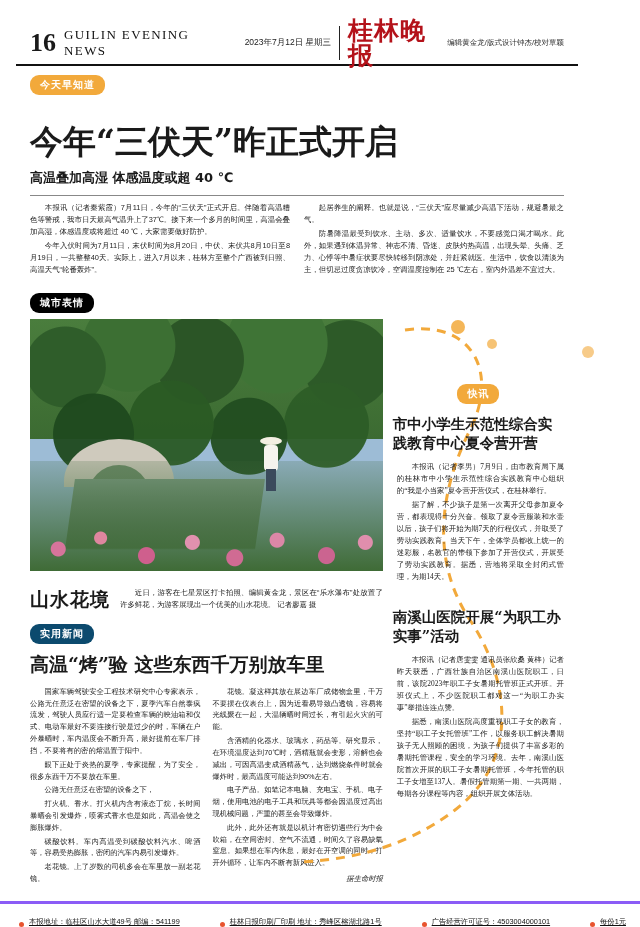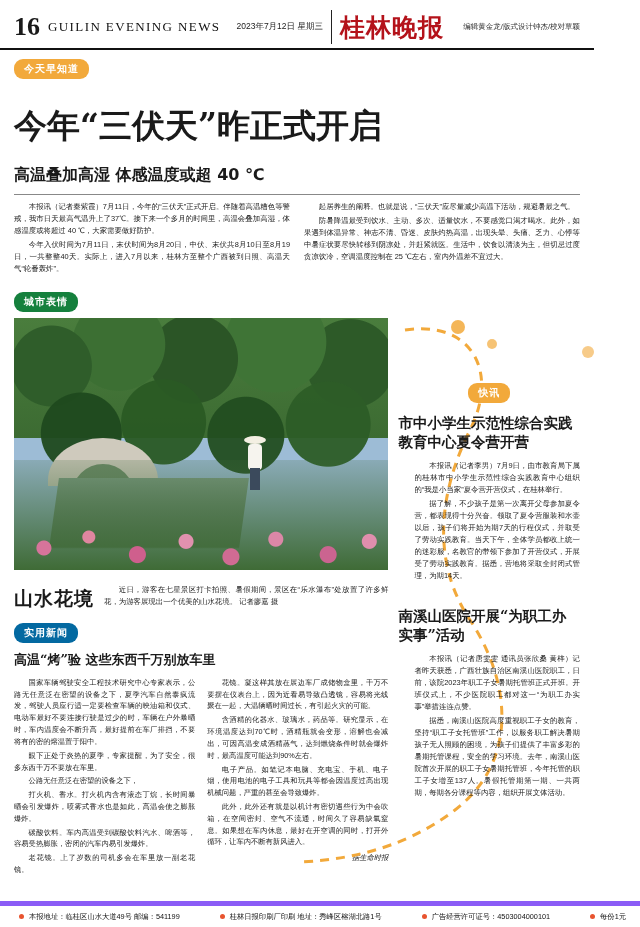--- a/index.html
+++ b/index.html
@@ -5,21 +5,21 @@
   * { box-sizing: border-box; }
   html, body { margin:0; padding:0; }
   body {
     width: 640px; height: 927px;
     background: #ffffff;
     font-family: "Liberation Serif", "DejaVu Serif", serif;
     color: #1a1a1a;
     position: relative;
     overflow: hidden;
   }
-  .page { position: relative; width:594px; height:927px; padding: 0; }
+  .page { position: relative; width:594px; height:927px; padding: 16px; }
 
   
   .masthead {
     display:flex; align-items:center;
     padding: 10px 14px 4px 14px;
     border-bottom: 2px solid #111;
     height: 50px;
   }
   .page-no {
     font-size: 26px; font-weight:bold; letter-spacing:0px;
@@ -50,35 +50,34 @@
     white-space:nowrap;
   }
 
   
   .tag {
     display:inline-block; background:#f2a93b; color:#fff;
     font-size:10px; padding:3px 10px 3px 10px; border-radius:9px;
     font-family:"DejaVu Sans", sans-serif; font-weight:bold;
     letter-spacing:1px;
   }
-  .tag.red { background:#15803d; }
-  .tag.green { background:#0369a1; }
+  .tag.red { background:#000000; }
+  .tag.green { background:#0c4a6e; }
   .tag-wrap { padding: 8px 14px 2px 14px; }
 
   
   .headline {
     font-size: 33px; font-weight: bold; letter-spacing: 0px;
     padding: 2px 14px 0 14px; line-height: 1.15;
     font-family:"DejaVu Serif", serif;
     margin-top:24px;
   }
   .subheadline {
-    font-size: 16px; font-weight:bold; padding: 8px 14px 4px 14px;
+    font-size: 13px; font-weight:bold; padding: 8px 14px 4px 14px;
     font-family:"DejaVu Sans", sans-serif;
-    margin-top:12px;
   }
   .rule { height:1px; background:#888; margin: 4px 14px 6px 14px; }
 
   
   .top-cols {
     display:flex; gap: 14px; padding: 0 14px 6px 14px;
   }
   .col {
     font-size: 7.4px; line-height: 1.62; text-align: justify;
     color:#222; font-family:"Liberation Sans", sans-serif;
@@ -140,63 +139,64 @@
       radial-gradient(circle at 84% 86%, #cb6490 0 8px, transparent 9px),
       radial-gradient(circle at 95% 74%, #e08ead 0 7px, transparent 8px),
       linear-gradient(rgba(60,100,55,.2), #3f6b36);
   }
   .person { position:absolute; left:228px; top:118px; width:26px; height:54px; }
   .person .hat { position:absolute; left:2px; top:0; width:22px; height:8px; background:#f3efe2; border-radius:50%; }
   .person .body { position:absolute; left:6px; top:8px; width:14px; height:26px; background:#f6f4ee; border-radius:4px; }
   .person .legs { position:absolute; left:8px; top:32px; width:10px; height:22px; background:#3b4a5c; }
 
   .photo-caption-row {
-    display:flex; align-items:flex-start; gap:10px; margin-top:6px;
+    display:flex; align-items:center; gap:10px; margin-top:6px;
   }
   .photo-title {
     font-size: 19px; font-weight:bold; letter-spacing:1px; white-space:nowrap;
     font-family:"DejaVu Serif", serif; padding-top:10px;
   }
   .photo-caption {
     font-size: 7.4px; line-height:1.62; text-align:justify; color:#222;
     font-family:"Liberation Sans", sans-serif; text-indent:2em; padding-top:8px;
   }
 
   
   .headline2 {
-    font-size: 13px; font-weight:bold; margin-top: 6px; letter-spacing:0px;
+    font-size: 19px; font-weight:bold; margin-top: 6px; letter-spacing:0px;
     font-family:"DejaVu Serif", serif;
   }
   .bottom-cols { display:flex; gap: 12px; margin-top: 8px; }
   .bottom-cols .col { font-size:7.3px; }
   .sign { text-align:right; font-size:7.3px; margin-top:4px; color:#222;
     font-family:"Liberation Sans", sans-serif;font-style:italic;}
 
   
   .kuaixun-tag { text-align:center; margin-top: 68px; }
   .side-h {
     font-size: 14.5px; font-weight:bold; line-height:1.35; margin-top:10px;
     font-family:"DejaVu Serif", serif;
   }
   .side-p {
     font-size: 7.4px; line-height:1.62; text-align:justify; margin-top:8px;
     color:#222; font-family:"Liberation Sans", sans-serif;
   }
-  .side-p p { margin:0 0 2px 16px; text-indent:2em; }
+  .side-p p { margin:0 0 2px 4px; text-indent:2em;font-family:Liberation Serif, serif; }
   .side-h2 { margin-top: 24px; }
 
   
   .curve { position:absolute; left:0; top:0; width:640px; height:927px; pointer-events:none; }
 
   
   .footer {
     position:absolute; left:0; bottom:0; width:640px; height:26px;
-    border-top:5px solid #8b5cf6; display:flex; align-items:center;
+    border-top:3px solid #8b5cf6; display:flex; align-items:flex-end;
     font-size:7.3px; font-family:"Liberation Sans", sans-serif; color:#111;
     padding: 0 14px;
+    text-decoration: underline;
   }
   .footer span.seg { display:flex; align-items:center; white-space:nowrap; }
   .footer .dot { width:5px; height:5px; background:#e8542f; border-radius:50%; margin:0 5px; }
   .footer .sp { flex:1 1 auto; }
 </style>
 </head>
 <body>
 
 <div class="page">
 
@@ -253,21 +253,21 @@
         <div class="flowers"></div>
         <div class="person">
           <div class="hat"></div>
           <div class="body"></div>
           <div class="legs"></div>
         </div>
       </div>
 
       <div class="photo-caption-row">
         <div class="photo-title">山水花境</div>
-        <div class="photo-caption">近日，游客在七星景区打卡拍照、暑假期间，景区在“乐水瀑布”处放置了许多鲜花，为游客展现出一个优美的山水花境。 记者廖嘉 摄</div>
+        <div class="photo-caption">近日，游客在七星景区打卡拍照、编辑黄金龙，景区在“乐水瀑布”处放置了许多鲜花，为游客展现出一个优美的山水花境。 记者廖嘉 摄</div>
       </div>
 
       <div class="tag-wrap" style="padding-left:0;padding-top:10px;">
         <span class="tag green">实用新闻</span>
       </div>
 
       <div class="headline2">高温“烤”验 这些东西千万别放车里</div>
 
       <div class="bottom-cols">
         <div class="col">

